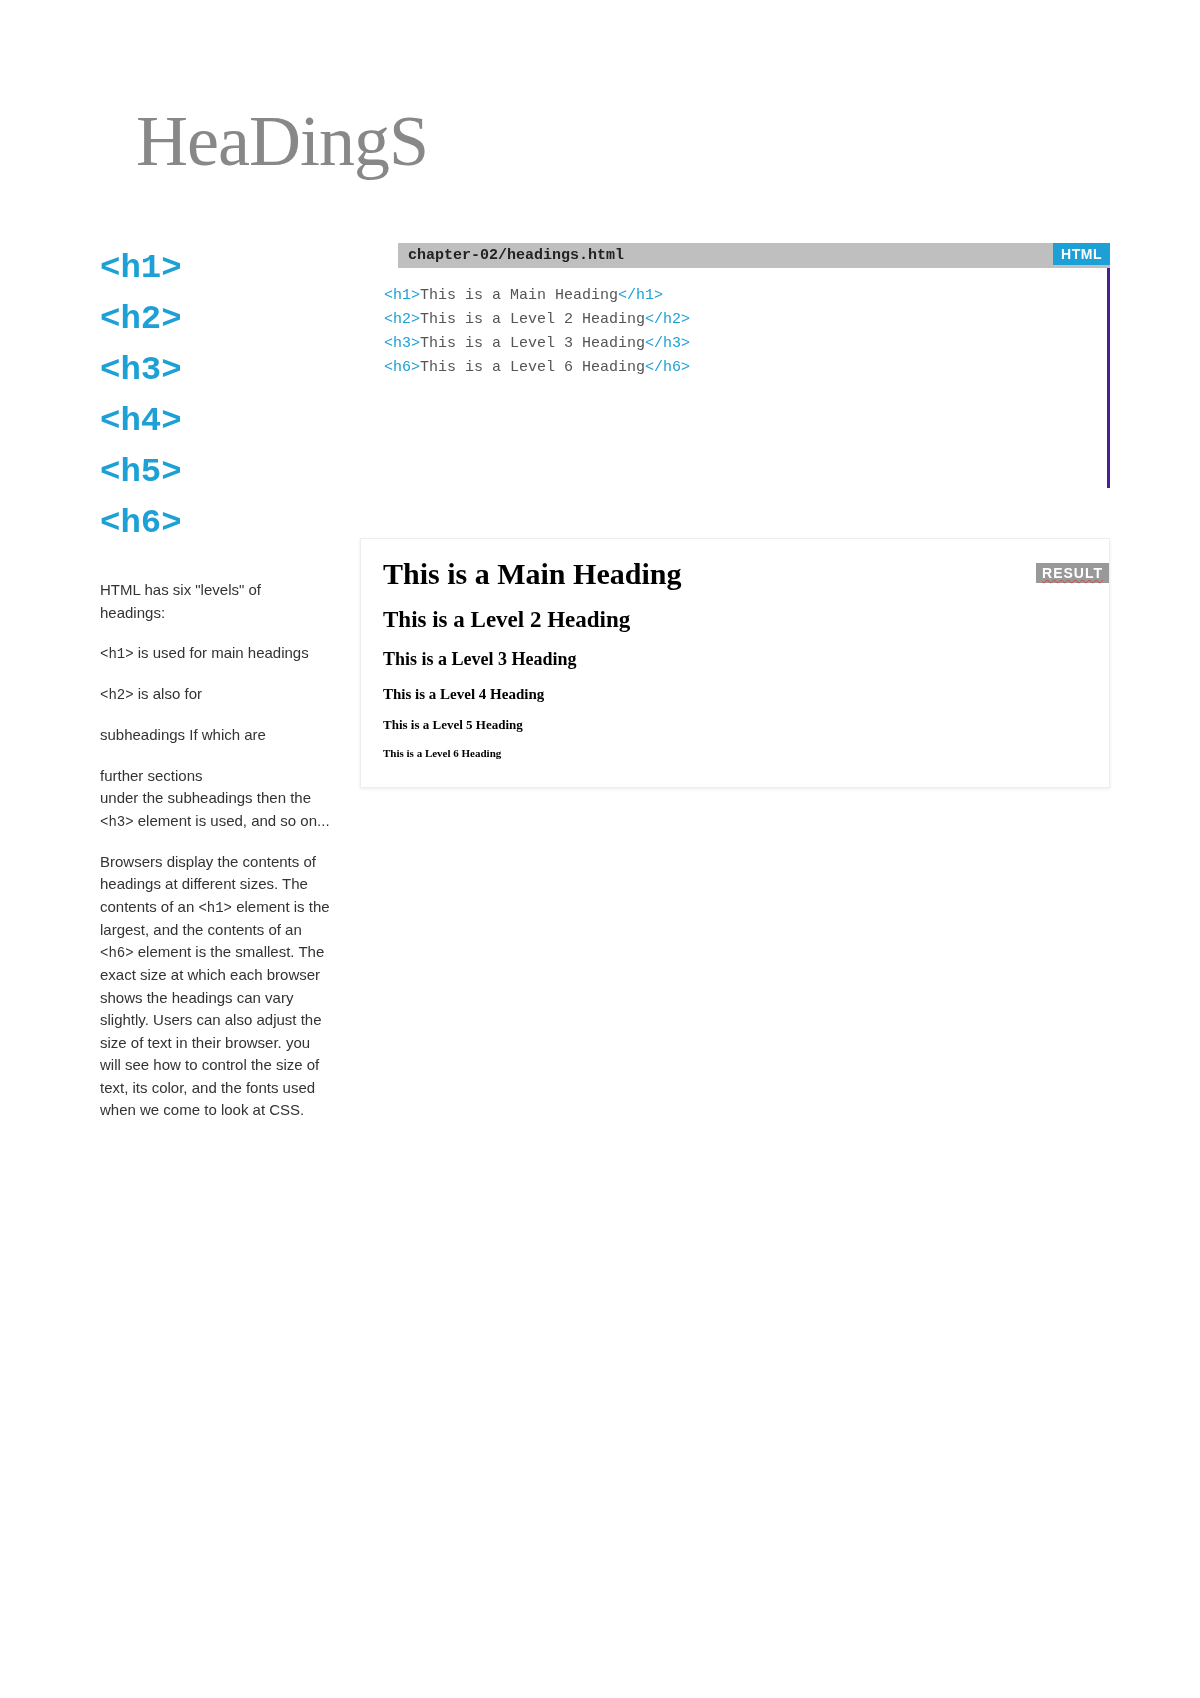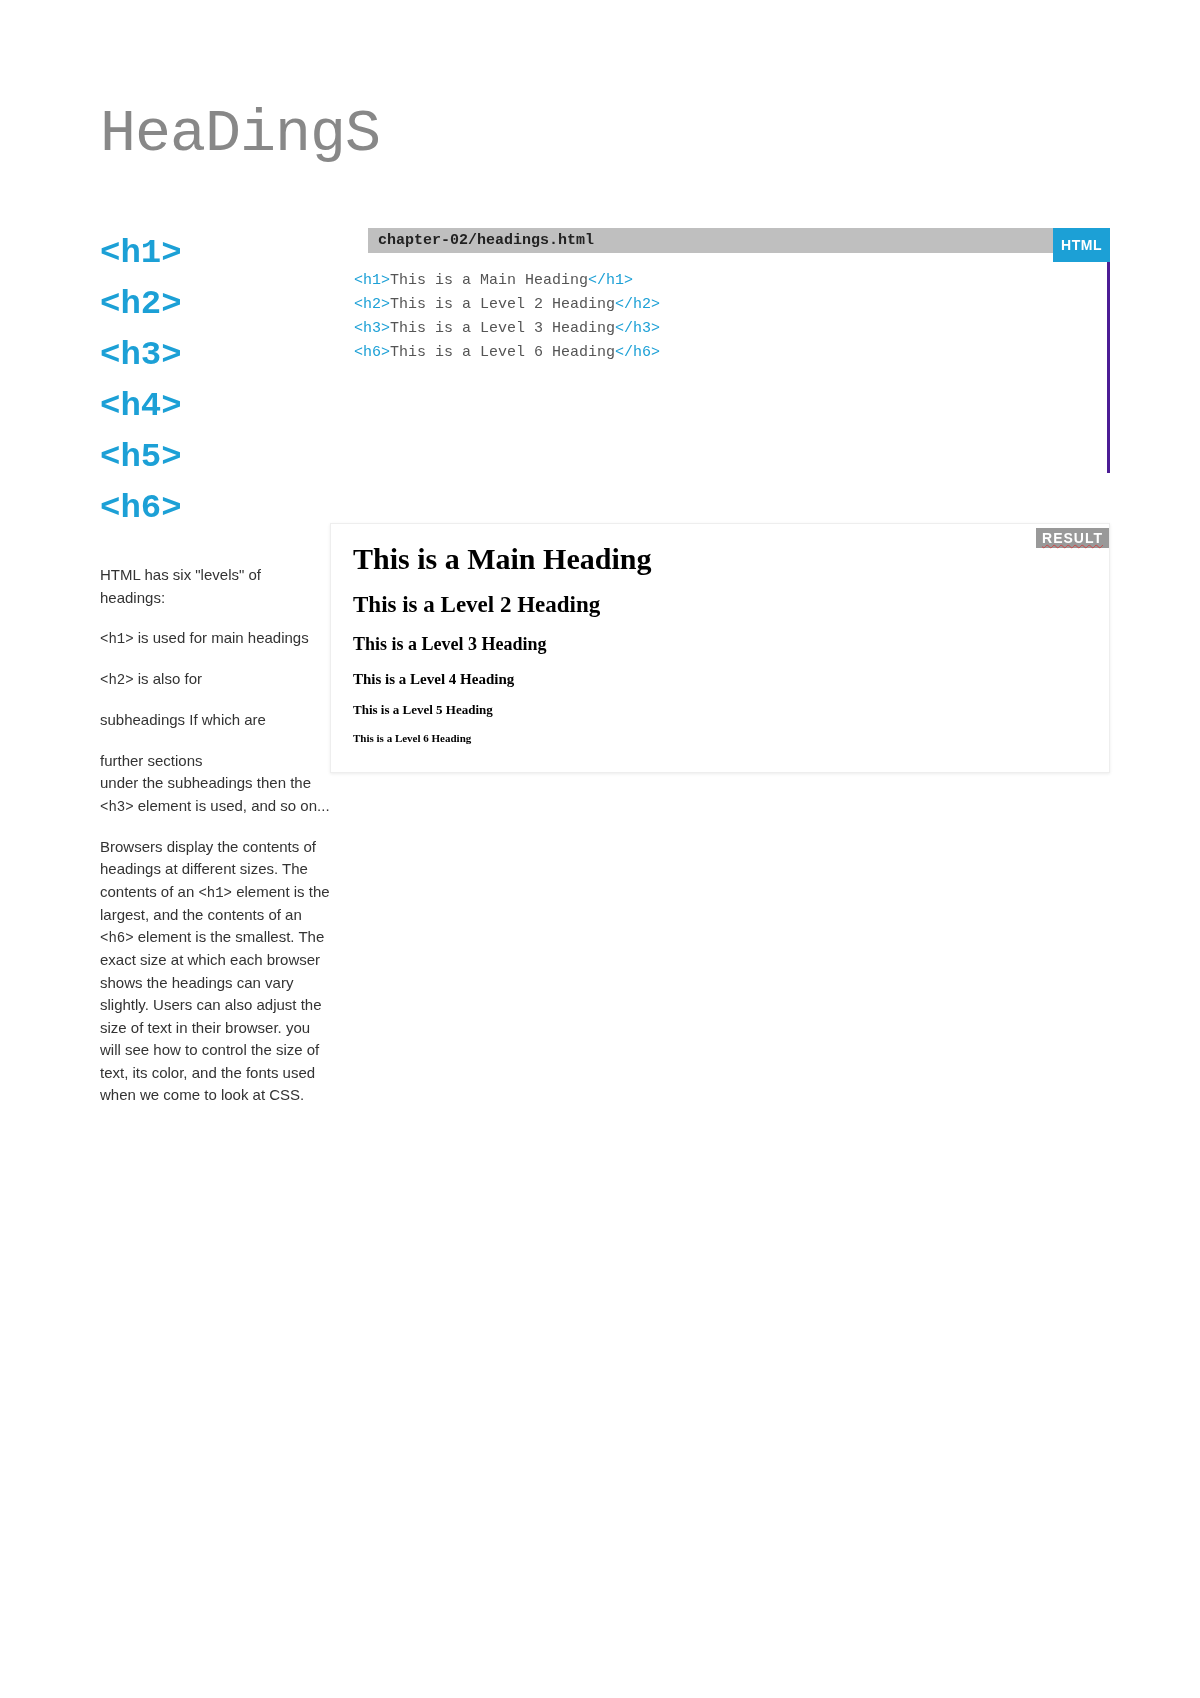--- a/index.html
+++ b/index.html
@@ -5,29 +5,31 @@
     * { margin: 0; padding: 0; box-sizing: border-box; }
     body {
       font-family: 'Trebuchet MS', 'Lucida Sans Unicode', Arial, sans-serif;
       background: #fff;
       width: 1200px;
       height: 1698px;
       padding: 100px 90px 60px 100px;
       color: #333;
     }
     .page-title {
-      font-size: 60px;
+      font-size: 72px;
       font-weight: 400;
       color: #888;
       letter-spacing: -1px;
       margin-bottom: 60px;
-      font-family: Liberation Mono, monospace;
+      font-family: Liberation Serif, serif;
+      margin-left: 36px;
     }
     .content {
       display: flex;
+      gap: 30px;
     }
     .left-col {
       width: 230px;
       flex-shrink: 0;
     }
     .right-col {
       flex: 1;
     }
     .tag-list {
       margin-bottom: 30px;
@@ -66,21 +68,21 @@
       margin-left: 38px;
     }
     .code-label {
       position: absolute;
       top: 0;
       right: 0;
       background: #1ca0d6;
       color: #fff;
       font-weight: bold;
       font-size: 14px;
-      padding: 9px 8px;
+      padding: 3px 8px;
       letter-spacing: 0.5px;
     }
     .code-body {
       background: #fff;
       border-right: 3px solid #4c1d95;
       padding: 16px 24px;
       font-family: 'Courier New', Courier, monospace;
       font-size: 15px;
       line-height: 1.6;
       color: #555;
@@ -90,21 +92,21 @@
     .tag-blue { color: #1ca0d6; }
     .result-box {
       position: relative;
       background: #fff;
       padding: 18px 22px 28px 22px;
       border: 1px solid #eee;
       box-shadow: 0 1px 3px rgba(0,0,0,0.08);
     }
     .result-label {
       position: absolute;
-      top: 4px;
+      top: 24px;
       right: 0;
       background: #999;
       color: #fff;
       font-weight: bold;
       font-size: 14px;
       padding: 2px 6px;
       letter-spacing: 1px;
       text-decoration: underline wavy #c44;
       text-decoration-thickness: 1px;
     }

